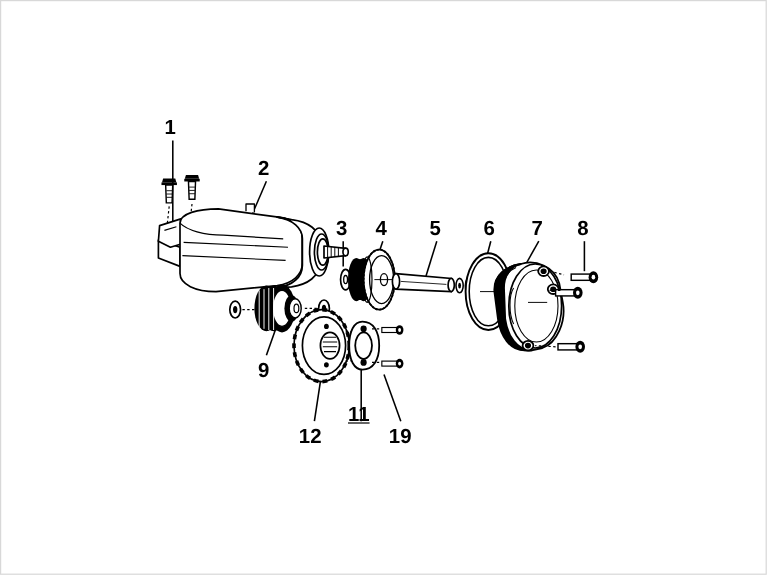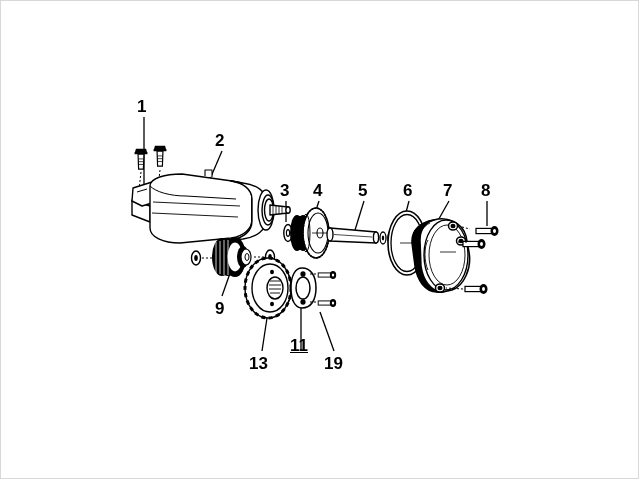--- a/index.html
+++ b/index.html
@@ -288,18 +288,18 @@
   <div id="labels">
       <div class="callout-label" style="left: 137px; top: 98px;">1</div>
       <div class="callout-label" style="left: 215px; top: 132px;">2</div>
       <div class="callout-label" style="left: 280px; top: 182px;">3</div>
       <div class="callout-label" style="left: 313px; top: 182px;">4</div>
       <div class="callout-label" style="left: 358px; top: 182px;">5</div>
       <div class="callout-label" style="left: 403px; top: 182px;">6</div>
       <div class="callout-label" style="left: 443px; top: 182px;">7</div>
       <div class="callout-label" style="left: 481px; top: 182px;">8</div>
       <div class="callout-label" style="left: 215px; top: 300px;">9</div>
-      <div class="callout-label" style="left: 249px; top: 355px;">13</div>
+      <div class="callout-label" style="left: 249px; top: 355px;">12</div>
       <div class="callout-label" style="left: 290px; top: 337px; text-decoration: underline;">11</div>
       <div class="callout-label" style="left: 324px; top: 355px;">19</div>
     </div>
 
 </div>
 
 </body></html>

